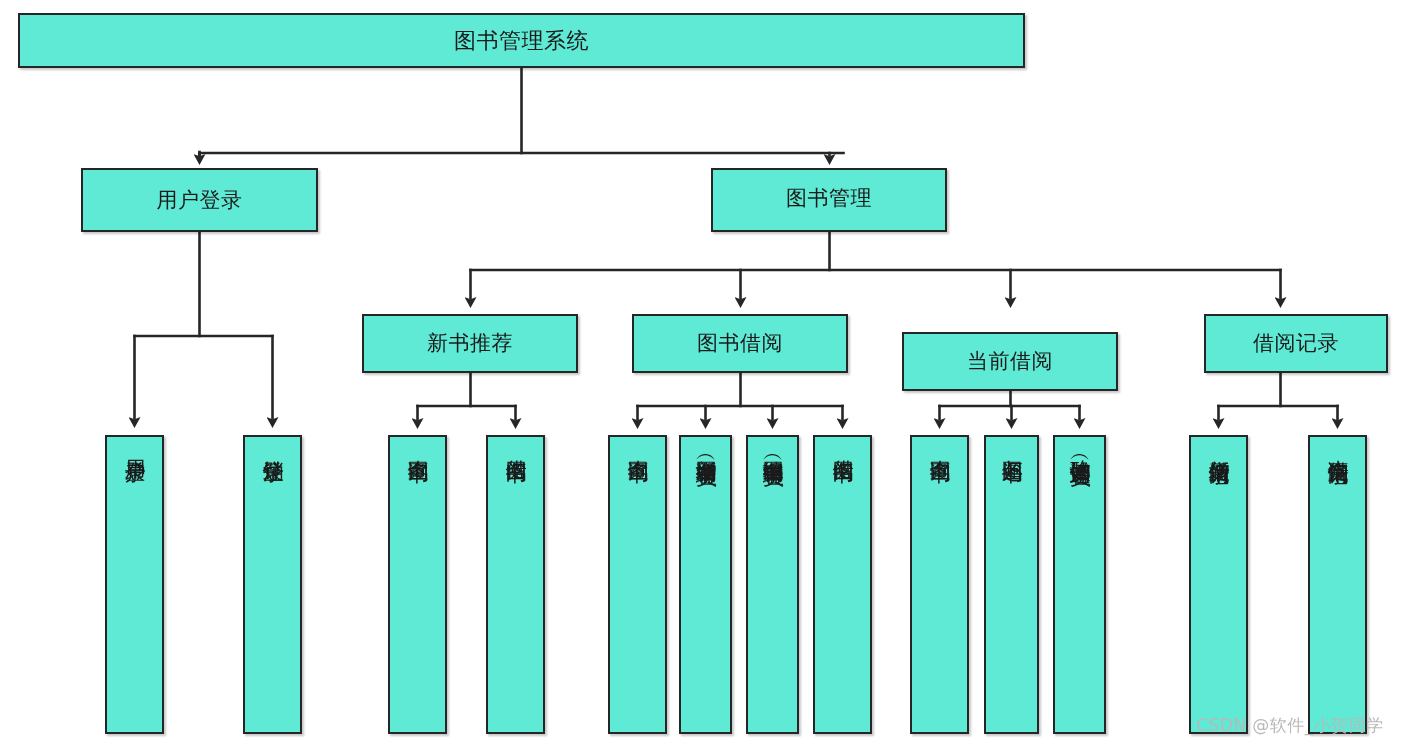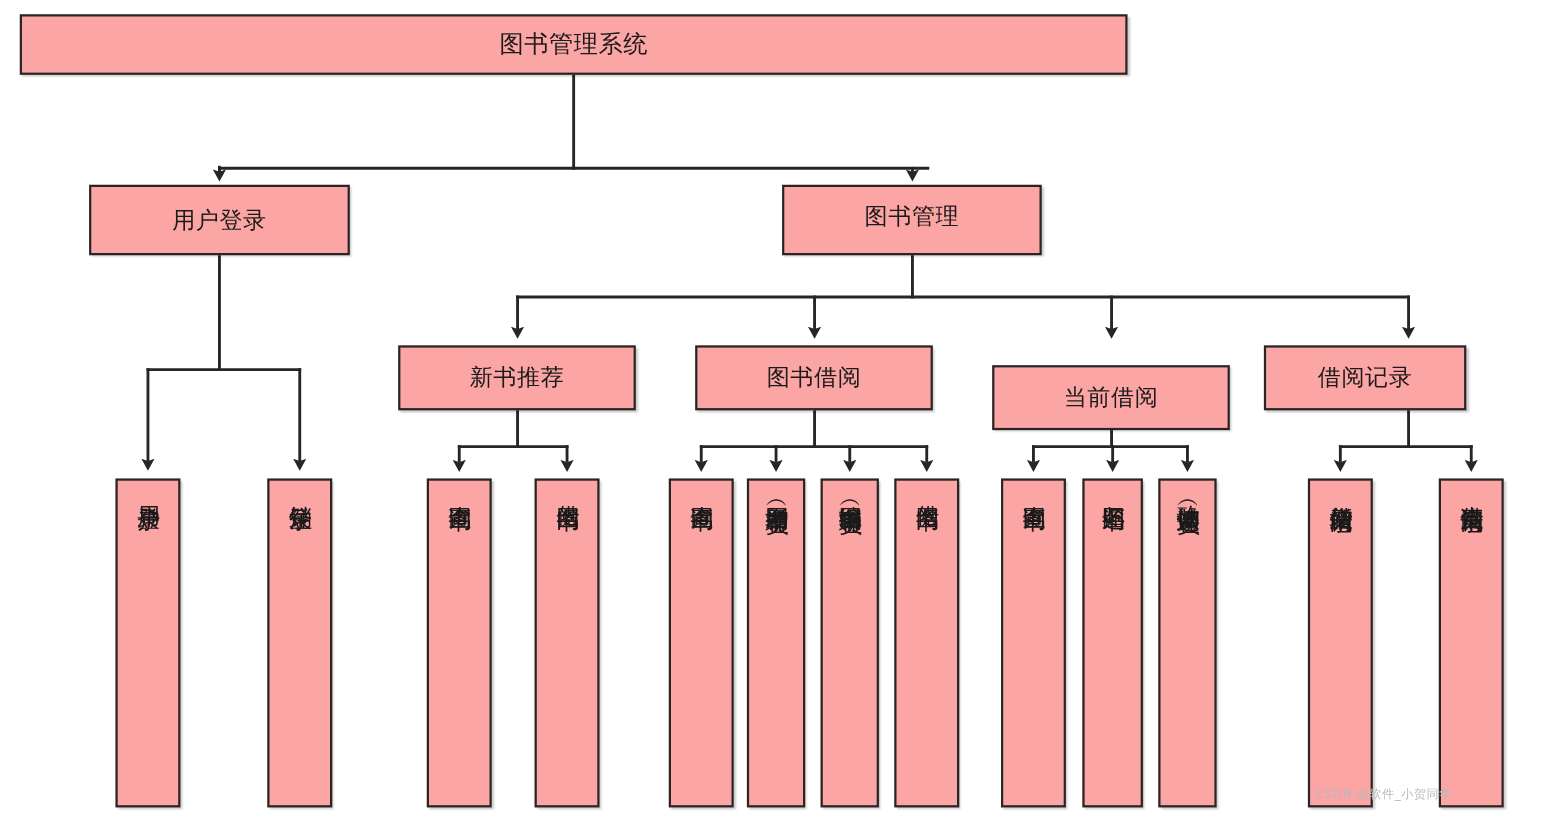--- a/index.html
+++ b/index.html
@@ -21,21 +21,21 @@
     position: absolute;
     left: 0;
     top: 0;
     width: 1405px;
     height: 747px;
     pointer-events: none;
   }
   .node {
     position: absolute;
     box-sizing: border-box;
-    background: #fca5a5;
+    background: #5eead4;
     border: 2px solid #262626;
     box-shadow: 2px 2px 2px rgba(0,0,0,0.22);
     display: flex;
     align-items: center;
     justify-content: center;
     color: #1a1a1a;
   }
   .node .label {
     display: block;
     text-align: center;
@@ -57,21 +57,21 @@
     writing-mode: vertical-rl;
     text-orientation: upright;
     font-size: 21px;
     line-height: 1.22;
     letter-spacing: 1px;
     white-space: nowrap;
   }
   .watermark {
     position: absolute;
     color: #b9b9b9;
-    font-size: 11px;
+    font-size: 17px;
     white-space: nowrap;
     letter-spacing: 0.5px;
   }
 </style>
 </head>
 <body>
 
 <div id="canvas">
 
   <svg id="wires" viewBox="0 0 1405 747" xmlns="http://www.w3.org/2000/svg">
@@ -139,21 +139,21 @@
 
   <div class="node horizontal" style="left:362px; top:314px; width:216px; height:59px;">
     <span class="label">新书推荐</span>
   </div>
   <div class="node horizontal" style="left:632px; top:314px; width:216px; height:59px;">
     <span class="label">图书借阅</span>
   </div>
   <div class="node horizontal" style="left:902px; top:332px; width:216px; height:59px;">
     <span class="label">当前借阅</span>
   </div>
-  <div class="node horizontal" style="left:1149px; top:314px; width:184px; height:59px;">
+  <div class="node horizontal" style="left:1204px; top:314px; width:184px; height:59px;">
     <span class="label">借阅记录</span>
   </div>
 
   <div class="node vertical" style="left:105px; top:435px; width:59px; height:299px;">
     <span class="label">用户登录</span>
   </div>
   <div class="node vertical" style="left:243px; top:435px; width:59px; height:299px;">
     <span class="label">注销登录</span>
   </div>
   <div class="node vertical" style="left:388px; top:435px; width:59px; height:299px;">

